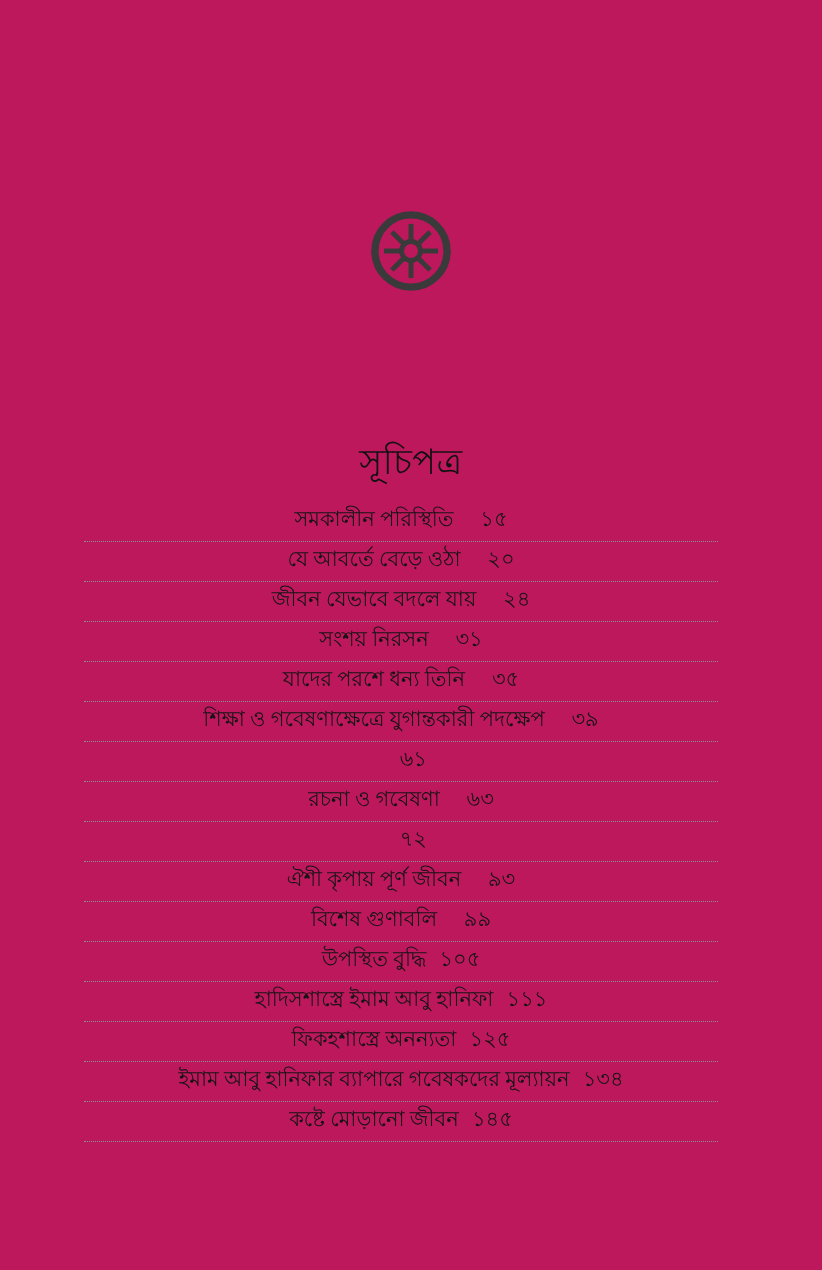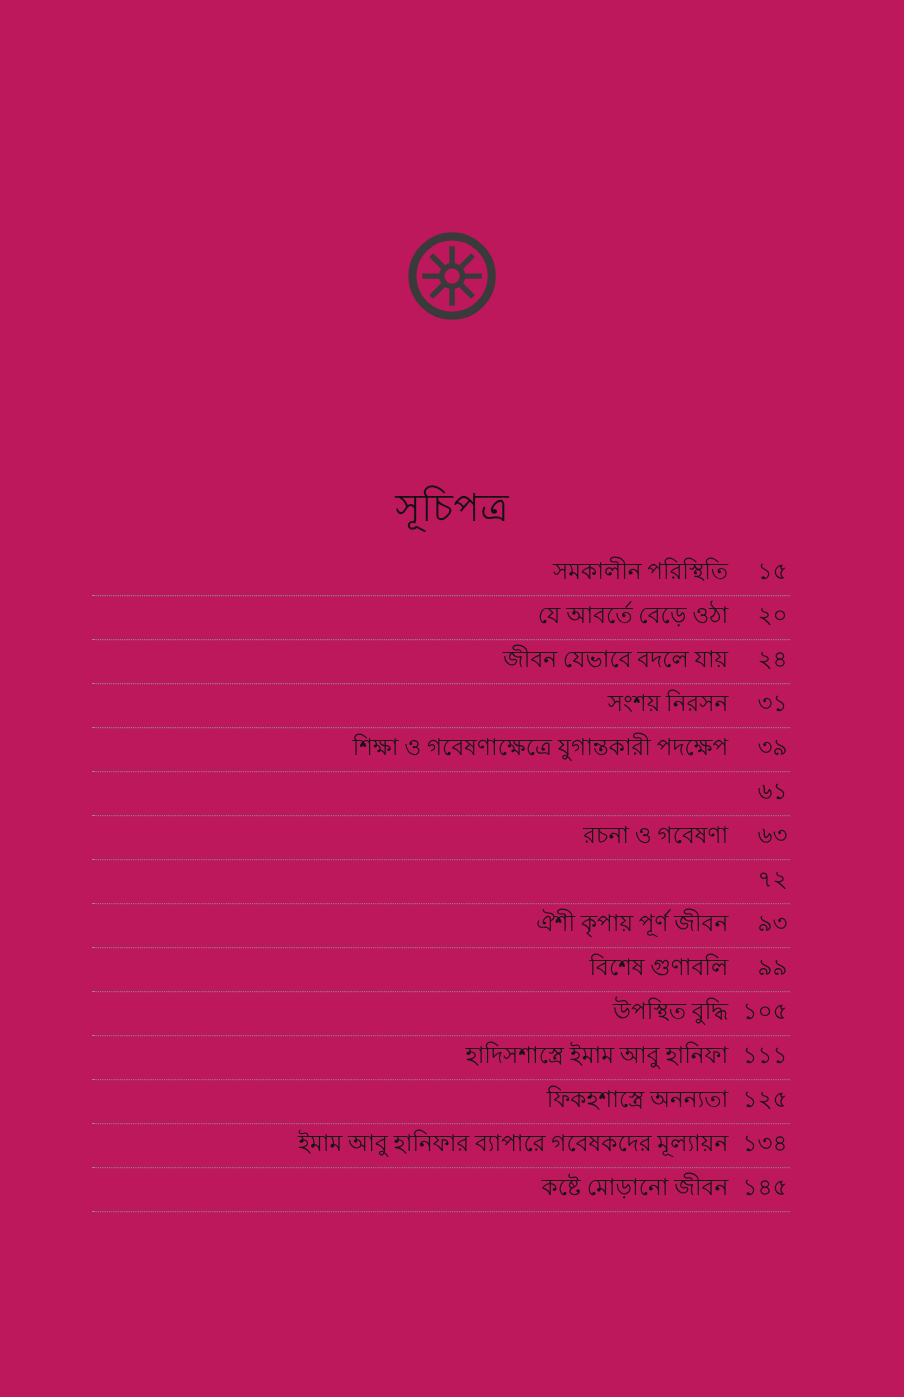--- a/index.html
+++ b/index.html
@@ -56,21 +56,21 @@
     position: absolute;
     top: 502px;
     left: 84px;
     width: 634px;
   }
 
   .toc-row {
     position: relative;
     display: flex;
     align-items: baseline;
-    justify-content: flex-end;
+    justify-content: center;
     height: 40px;
     box-sizing: border-box;
     border-bottom: 1px dotted #8d8d8d;
   }
   .toc-row:first-child {
     
   }
 
   .toc-entry-title {
     font-size: 21px;
@@ -131,20 +131,24 @@
     <div class="toc-row">
       <span class="toc-entry-title">জীবন যেভাবে বদলে যায়</span>
       <span class="toc-entry-page">২৪</span>
     </div>
 
     <div class="toc-row">
       <span class="toc-entry-title">সংশয় নিরসন</span>
       <span class="toc-entry-page">৩১</span>
     </div>
 
+    <div class="toc-row">
+      <span class="toc-entry-title">যাদের পরশে ধন্য তিনি</span>
+      <span class="toc-entry-page">৩৫</span>
+    </div>
 
     <div class="toc-row">
       <span class="toc-entry-title">শিক্ষা ও গবেষণাক্ষেত্রে যুগান্তকারী পদক্ষেপ</span>
       <span class="toc-entry-page">৩৯</span>
     </div>
 
     <div class="toc-row">
       <span class="toc-entry-page">৬১</span>
     </div>
 

